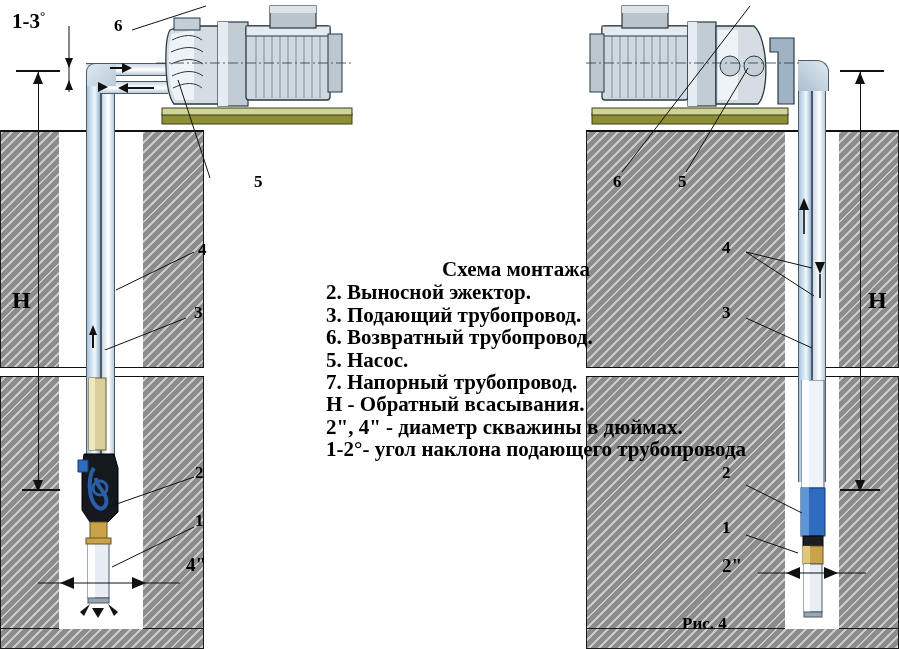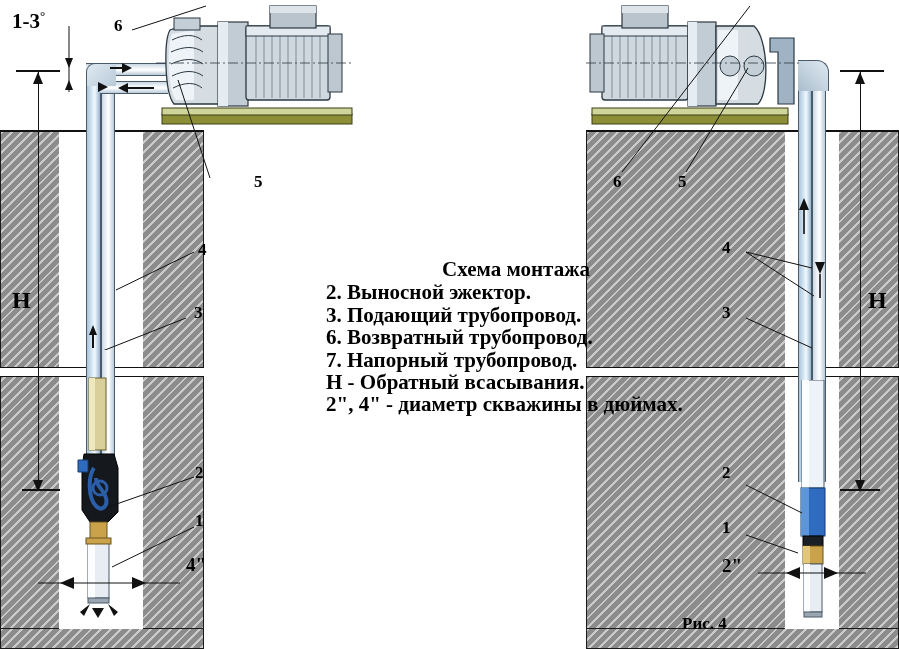--- a/index.html
+++ b/index.html
@@ -373,20 +373,22 @@
     <line x1="6" y1="80" x2="58" y2="98" stroke="#111" stroke-width="1"></line>
   </svg>
   <div class="label num" style="left:722px; top:463px;">2</div>
   <div class="label num" style="left:722px; top:518px;">1</div>
 
   <div id="legend">
     <div class="legend-title">Схема монтажа</div>
     <div class="legend-line">2. Выносной эжектор.</div>
     <div class="legend-line">3. Подающий трубопровод.</div>
     <div class="legend-line">6. Возвратный трубопровод.</div>
+    <div class="legend-line">5. Насос.</div>
     <div class="legend-line">7. Напорный трубопровод.</div>
     <div class="legend-line">H - Обратный всасывания.</div>
     <div class="legend-line">2", 4" - диаметр скважины в дюймах.</div>
+    <div class="legend-line">1-2°- угол наклона подающего трубопровода</div>
   </div>
 
   <div class="label" style="left:682px; top:614px; font-size:17px;">Рис. 4</div>
 
 </div>
 
 </body></html>

